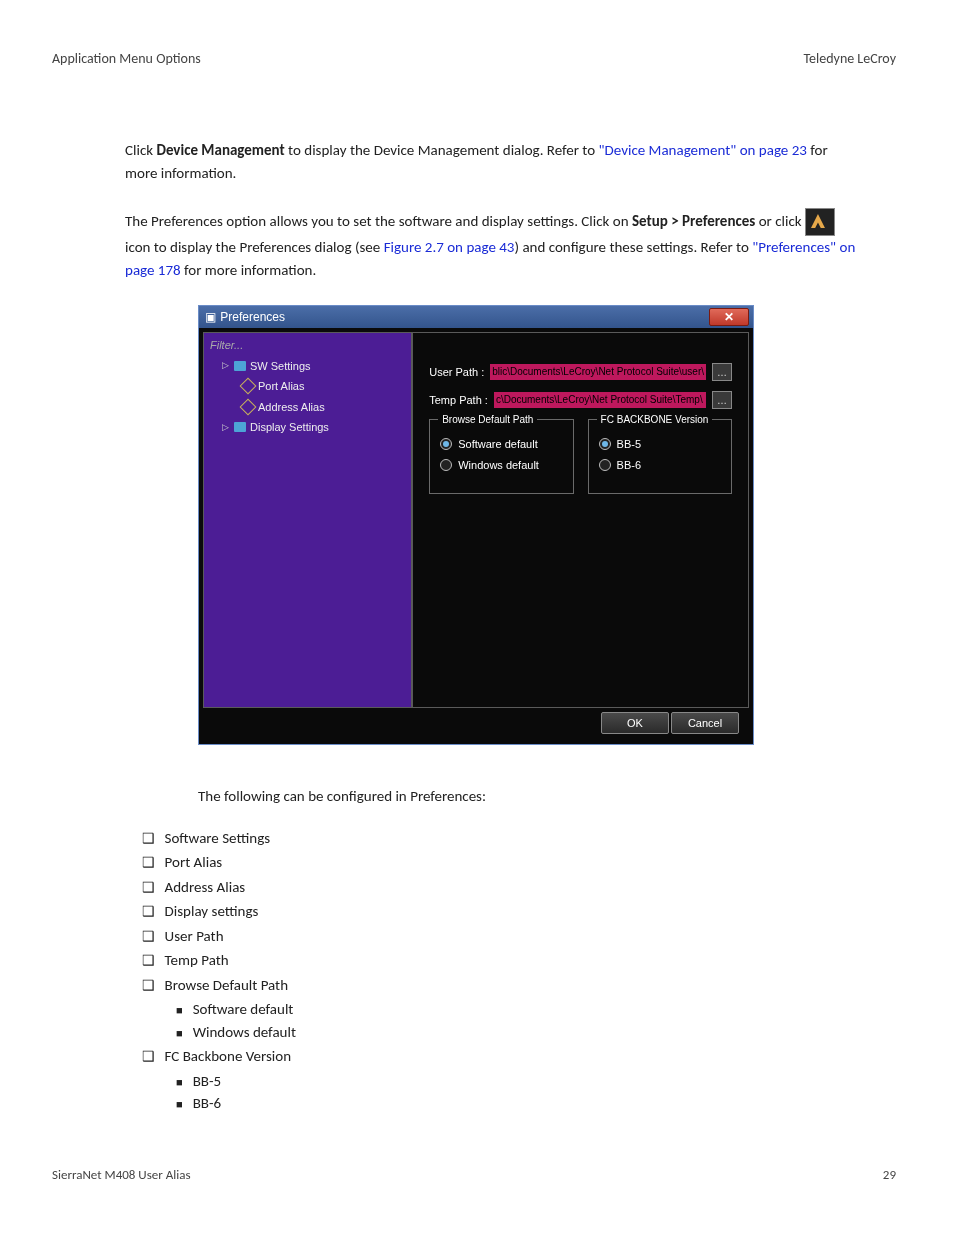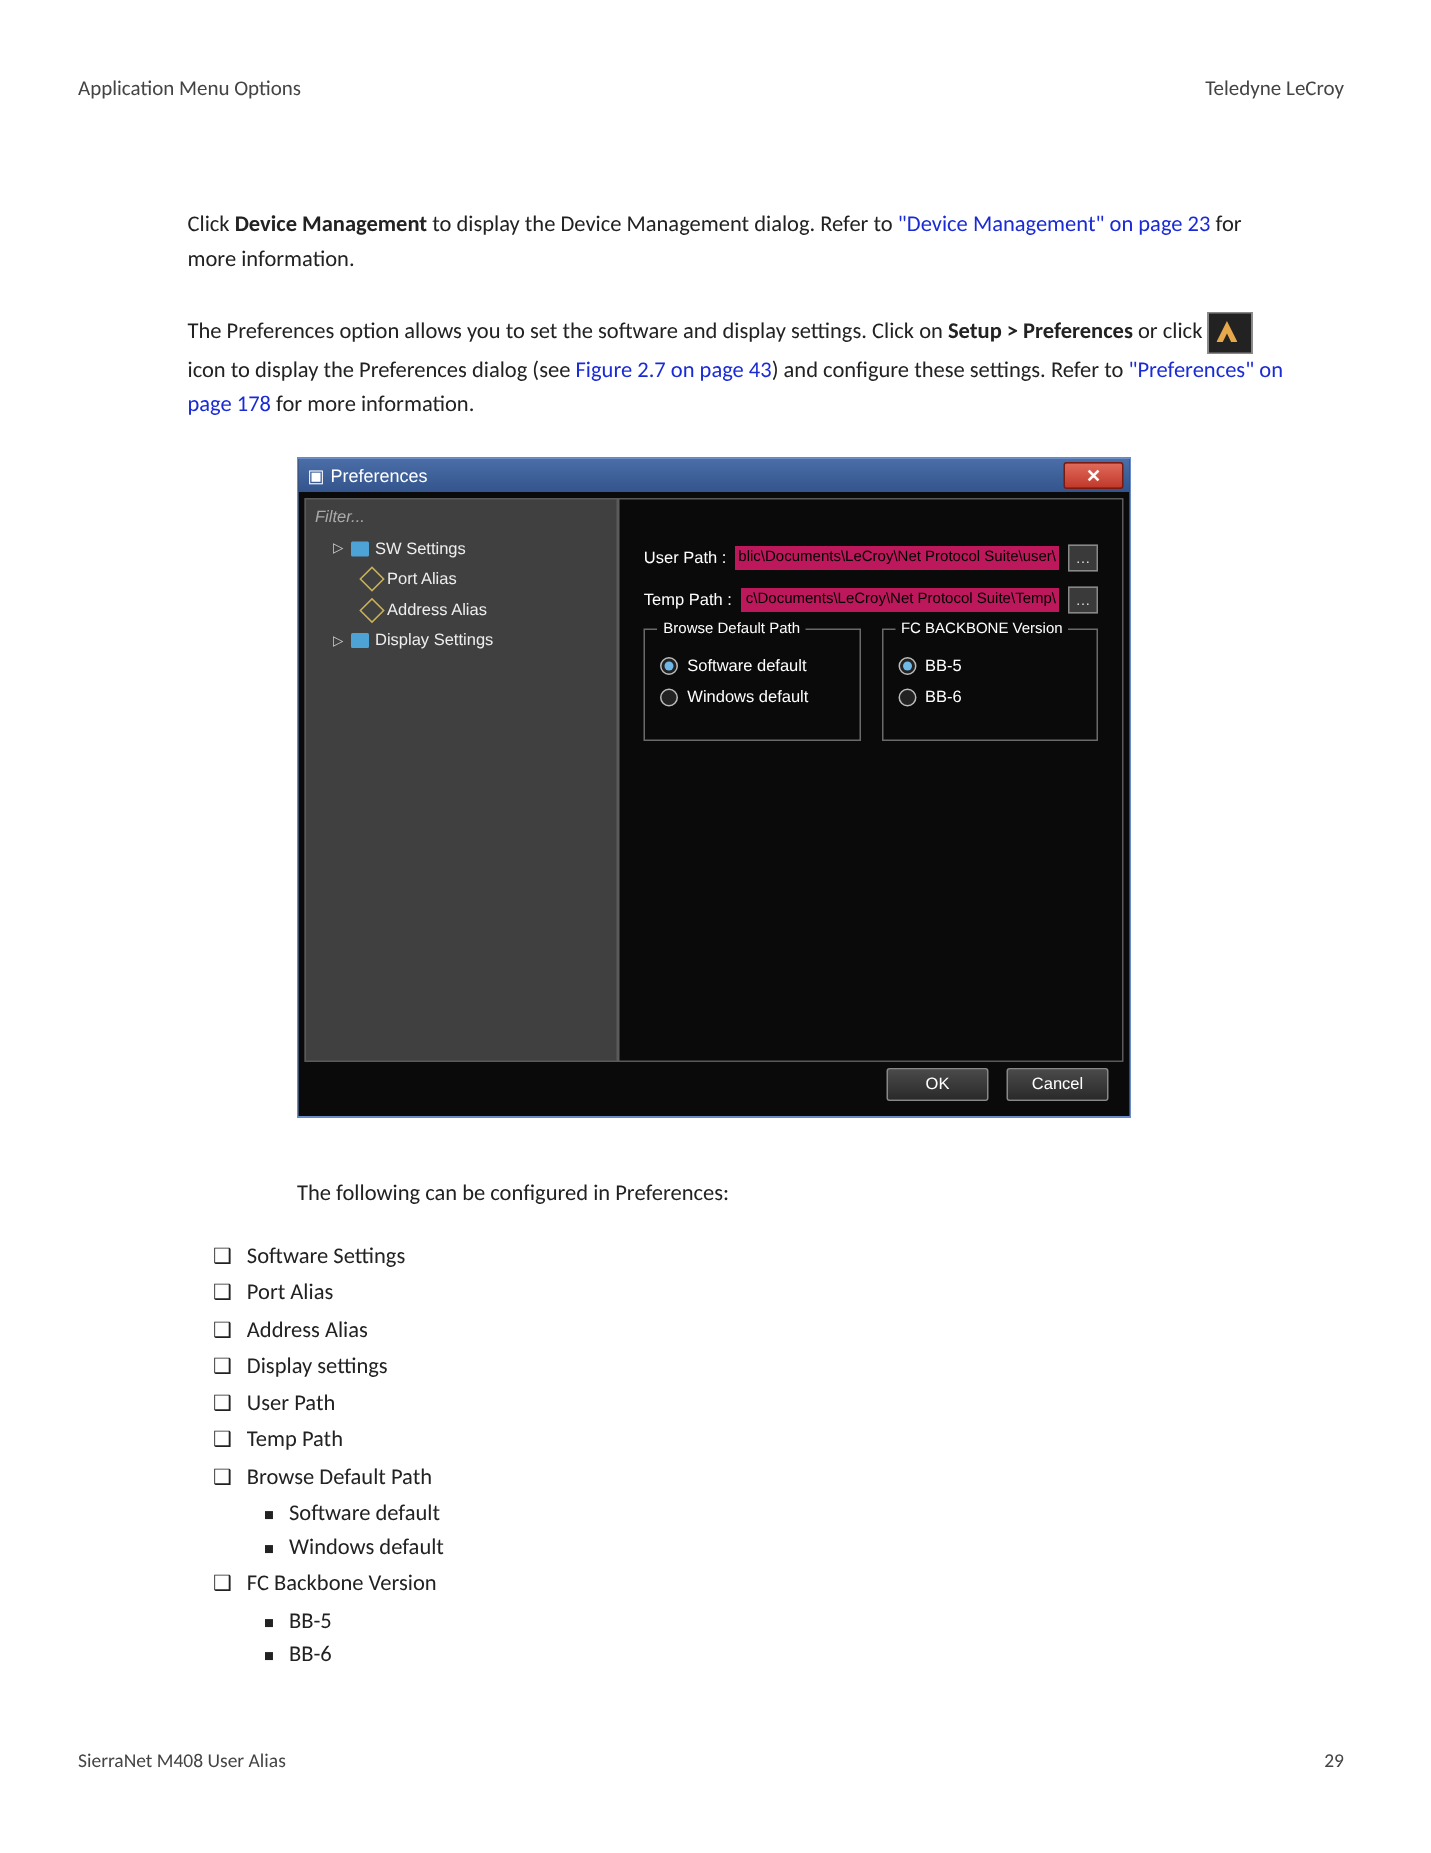--- a/index.html
+++ b/index.html
@@ -57,32 +57,32 @@
   width: 38px; height: 16px;
   background: linear-gradient(#e06a5a, #c0392b);
   border:1px solid #7a1a10; border-radius:2px;
   display:flex; align-items:center; justify-content:center;
   color:#fff; font-weight:bold; font-size:12px;
 }
 .dialog-body { display:flex; height: 380px; }
 .tree {
   width: 216px;
   border:1px solid #5a5a5a;
-  background:#404040;
+  background:#4c1d95;
   margin:4px 0 0 4px;
   box-sizing:border-box;
   padding:2px 0;
 }
 .tree-filter { color:#aaa; padding:2px 6px; font-style:italic; }
 .tree-item { padding:2px 6px 2px 18px; display:flex; align-items:center; gap:4px; color:#eee; }
 .tree-sub { padding-left: 38px; }
 .icon-folder { width:12px;height:10px;background:#4da3d6;display:inline-block;border-radius:1px; }
 .icon-tag { width:10px;height:10px;border:1px solid #c9b25a;display:inline-block;transform:rotate(45deg);}
 .expander { color:#ccc; font-size:9px; width:8px; display:inline-block; }
-.right-pane { flex:1; padding: 30px 16px 0 16px; box-sizing:border-box; border:1px solid #5a5a5a; margin:4px 4px 0 0;text-align:right; }
+.right-pane { flex:1; padding: 30px 16px 0 16px; box-sizing:border-box; border:1px solid #5a5a5a; margin:4px 4px 0 0; }
 .path-row { display:flex; align-items:center; gap:6px; margin-bottom:10px; }
 .path-label { color:#fff; font-size:11px; white-space:nowrap; }
 .path-input {
   flex:1; height:16px; background:#be185d;color:#000;font-size:10px;
   padding:0 2px; white-space:nowrap; overflow:hidden;
 }
 .browse-btn {
   width:18px;height:16px;background:#3a3a3a;border:1px solid #888;
   display:flex;align-items:center;justify-content:center;color:#ddd;font-size:10px;
 }
@@ -93,21 +93,21 @@
 .group-title {
   position:absolute; top:-8px; left:8px; background:#0a0a0a; padding:0 4px;
   color:#fff; font-size:10px;
 }
 .radio-row { display:flex; align-items:center; gap:6px; color:#fff; font-size:11px; margin:4px 0;}
 .radio {
   width:10px;height:10px;border-radius:50%;border:1px solid #bbb;background:#222;display:inline-block;position:relative;
 }
 .radio.selected::after{content:"";position:absolute;inset:2px;border-radius:50%;background:#6fb8e8;}
 .dialog-footer {
-  height:30px; display:flex; justify-content:flex-end; align-items:center; gap:12px; padding:0 14px;
+  height:30px; display:flex; justify-content:flex-end; align-items:center; gap:2px; padding:0 14px;
 }
 .dlg-btn {
   width:66px;height:20px;background:linear-gradient(#4a4a4a,#2a2a2a);
   border:1px solid #888; color:#fff; font-size:11px;
   display:flex;align-items:center;justify-content:center; border-radius:2px;
 }
 .post-text { margin-left:146px; margin-top:40px; margin-right:40px; }
 ul.bullets { list-style:none; padding-left: 90px; margin:19px 0; }
 ul.bullets > li::before { content:"\2751"; margin-right:10px; font-size:14px; }
 ul.bullets > li { margin:2px 0; font-size:15px; }

